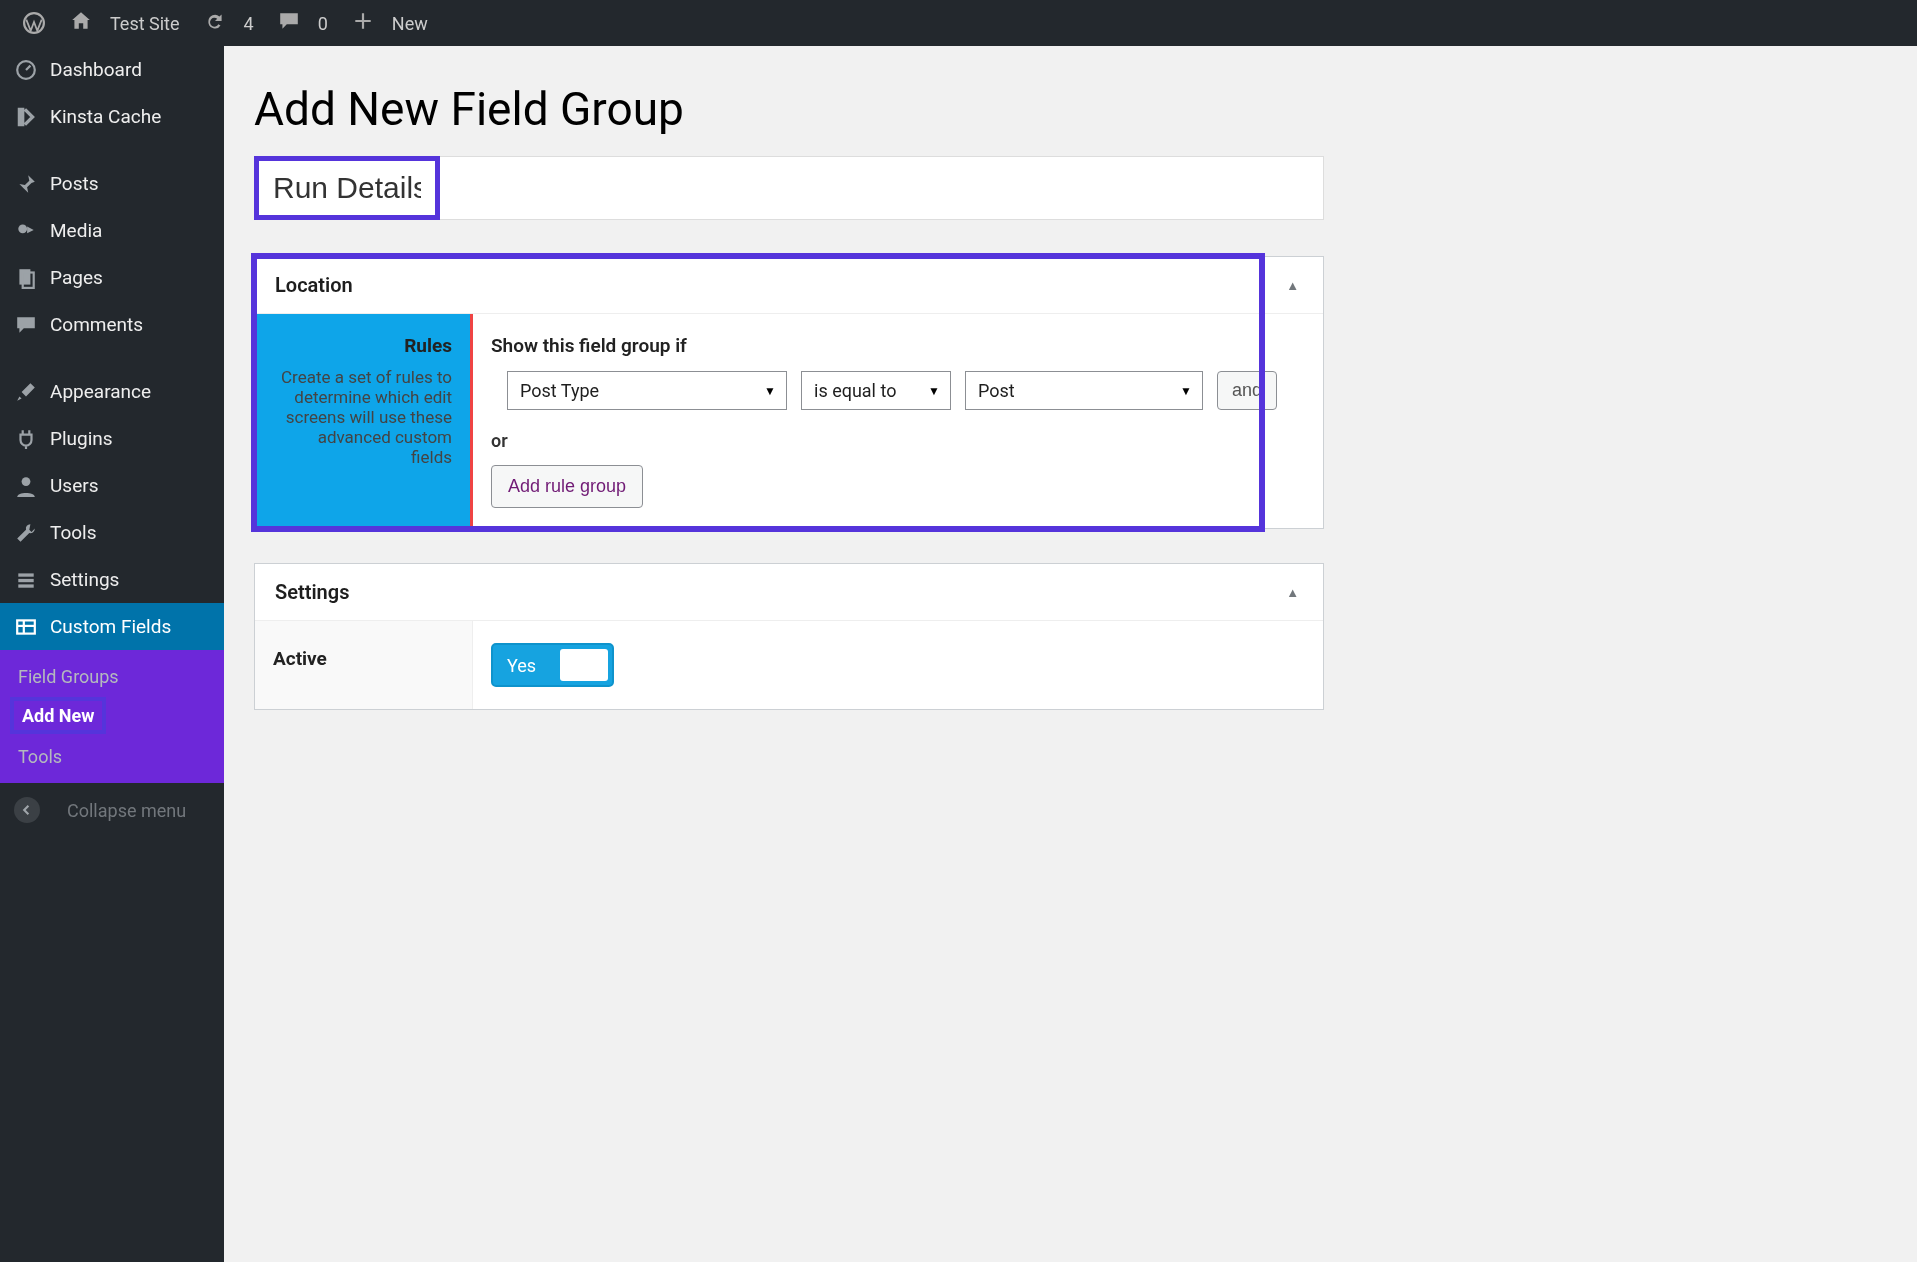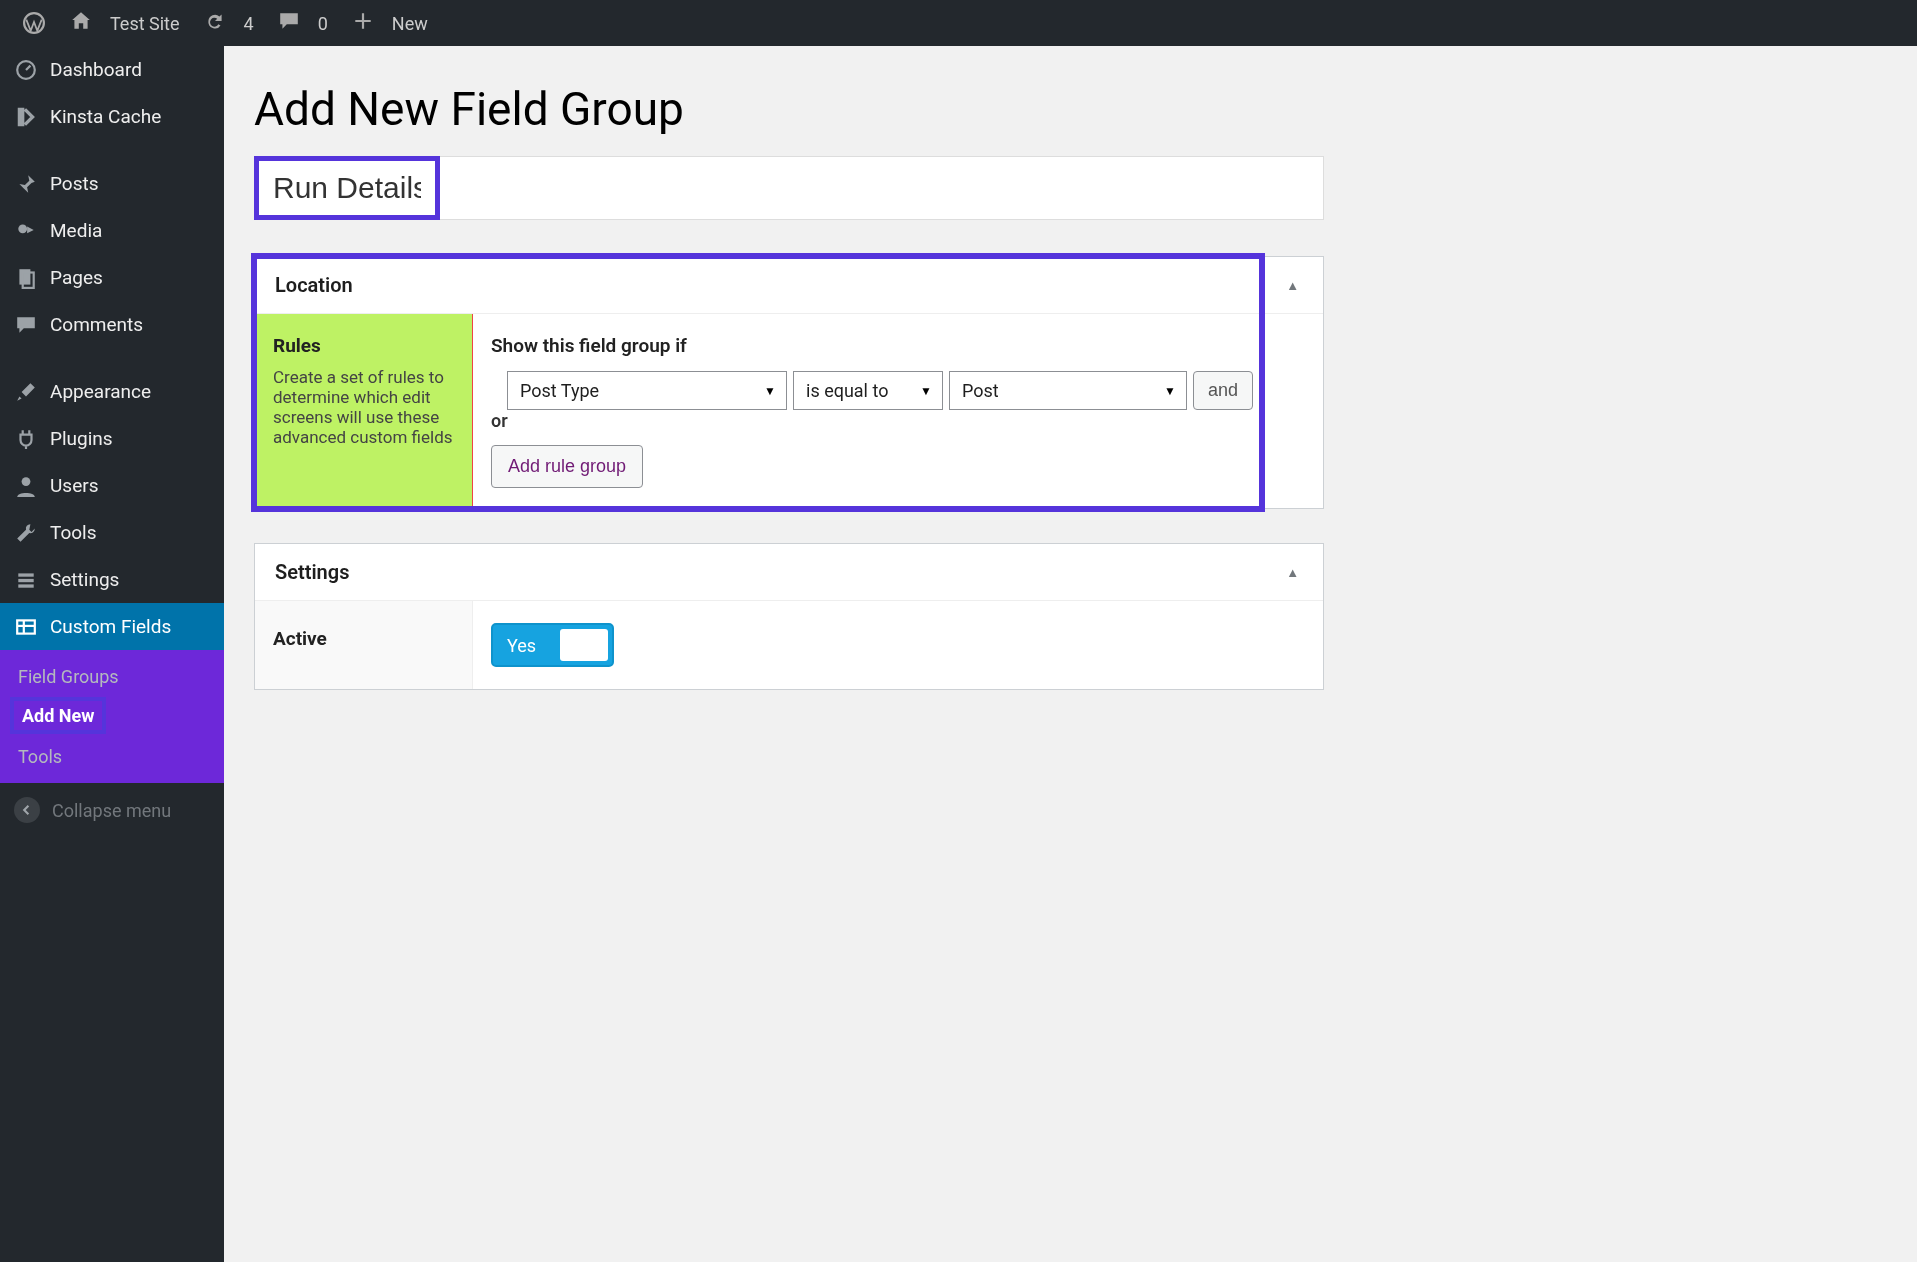--- a/index.html
+++ b/index.html
@@ -81,21 +81,21 @@
     font-weight: 700;
   }
   .submenu-item.highlight-box {
     display: inline-block;
     border: 4px solid #5534db;
     margin: 2px 10px 4px 10px;
     padding: 4px 8px;
   }
   .menu-sep { height: 20px; }
   .collapse {
-    display:flex; align-items:center; gap:12px;
+    display:flex; align-items:center; gap:27px;
     padding: 14px 14px; color:#72777c; font-size:18px;
   }
   .collapse .circ {
     width:26px;height:26px;border-radius:50%;background:#3b4045;display:flex;align-items:center;justify-content:center;
   }
 
   
   .main {
     flex: 1;
     padding: 18px 30px 40px 30px;
@@ -174,30 +174,31 @@
     padding: 16px 20px;
     font-size: 20px;
     font-weight:600;
     border-bottom:1px solid #eee;
     display:flex; align-items:center; justify-content:space-between;
   }
   .panel-head .caret { color:#72777c; font-size:13px; padding-right:4px;}
   .loc-body { display:flex; }
   .loc-left {
     width: 218px;
-    background:#bef264;
-    border-right:1px solid #ef4444;
+    background:#0ea5e9;
+    border-right:3px solid #ef4444;
     padding: 20px 18px;
     font-size: 17px;
     color:#444;
+    text-align:right;
   }
   .loc-left .lbl { font-weight:700; font-size:19px; color:#222; margin-bottom:10px; display:block;}
   .loc-right { flex:1; padding: 20px 18px; font-size:18px; }
   .loc-right .prompt { font-weight:600; margin-bottom:14px; font-size:19px; color:#222;}
-  .rule-row { display:flex; gap:6px; align-items:center; padding-left:16px;}
+  .rule-row { display:flex; gap:14px; align-items:center; margin-bottom:20px;padding-left:16px;}
   .sel {
     border:1px solid #8c8f94;
     padding: 8px 30px 8px 12px;
     font-size:18px;
     background:#fff;
     position:relative;
     min-width:150px;
   }
   .sel .tri { position:absolute; right:10px; top:50%; transform:translateY(-50%); font-size:12px; color:#000;}
   .sel.w1{width:280px;}

